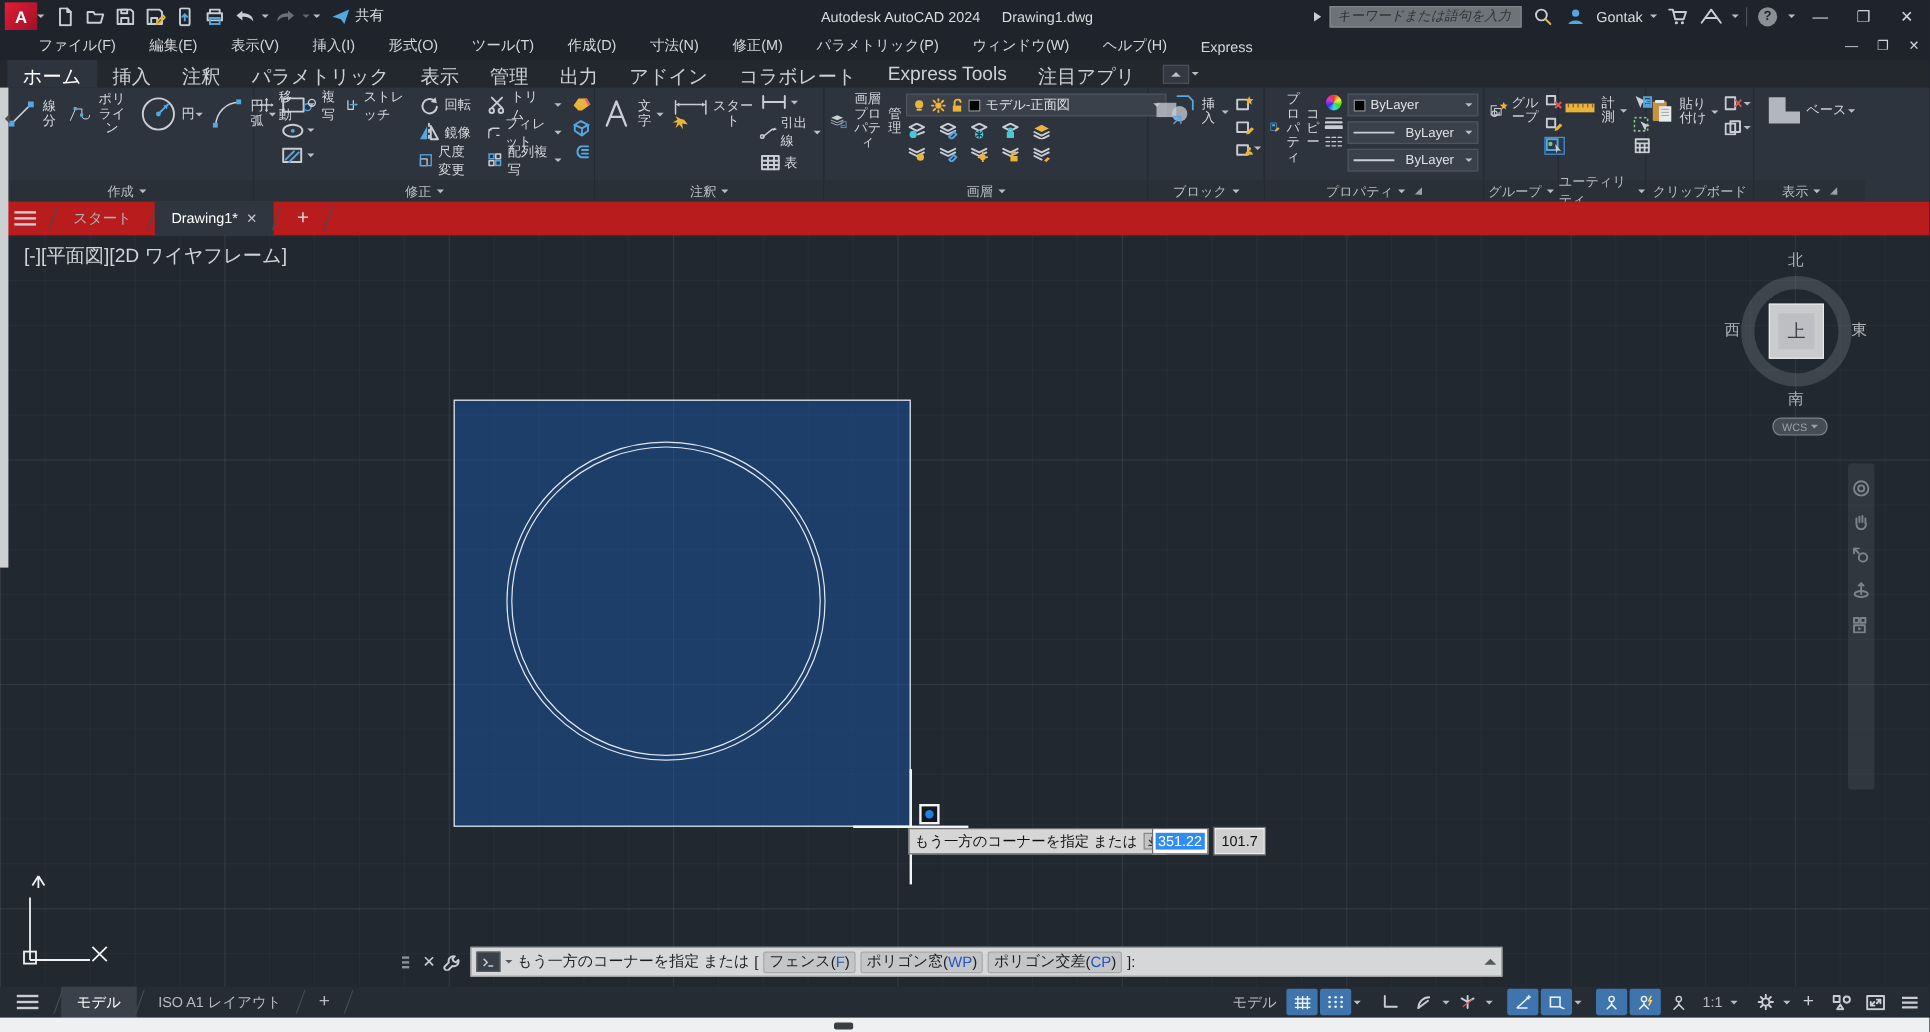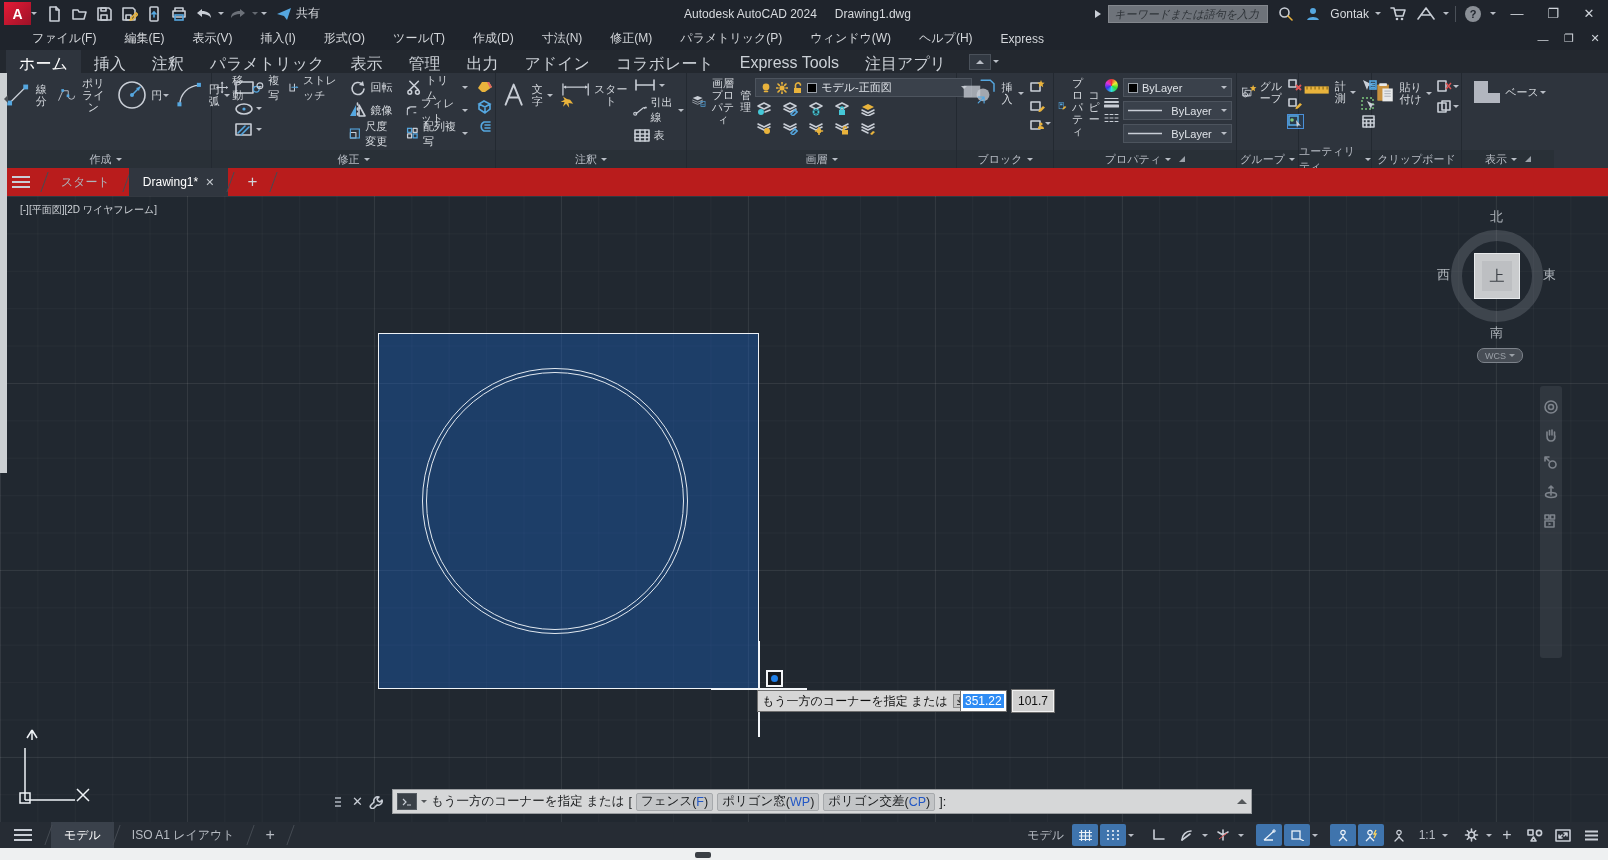--- a/index.html
+++ b/index.html
@@ -71,21 +71,21 @@
   .hamb::after{content:"";position:absolute;left:0;right:0;top:3px;border-top:2px solid #c9ced6;}
 
   
   .canvas{position:relative;flex:1;background-color:#212830;
     background-image:
       linear-gradient(rgba(255,255,255,.055) 1px, transparent 1px),
       linear-gradient(90deg, rgba(255,255,255,.055) 1px, transparent 1px),
       linear-gradient(rgba(255,255,255,.028) 1px, transparent 1px),
       linear-gradient(90deg, rgba(255,255,255,.028) 1px, transparent 1px);
     background-size:187px 187px,187px 187px,37.4px 37.4px,37.4px 37.4px;}
-  .vp-label{position:absolute;left:20px;top:7px;color:#d0d4d9;font-size:10px;}
+  .vp-label{position:absolute;left:20px;top:7px;color:#d0d4d9;font-size:16px;}
   .viewcube{position:absolute;left:1443px;top:10px;width:112px;height:150px;color:#aeb4ba;font-size:13px;}
   .vc-ring{position:absolute;left:8px;top:24px;width:92px;height:92px;border-radius:50%;
     border:11px solid rgba(170,175,182,.22);}
   .vc-face{position:absolute;left:31px;top:47px;width:46px;height:46px;background:#c9cbcd;
     border:1px solid #e8eaec;display:flex;align-items:center;justify-content:center;color:#3a3f45;font-size:15px;}
   .vc-face .inner{width:30px;height:30px;background:#bdbfc2;display:flex;align-items:center;justify-content:center;}
   .vc-n{position:absolute;left:47px;top:2px;}
   .vc-s{position:absolute;left:47px;top:118px;}
   .vc-w{position:absolute;left:-6px;top:60px;}
   .vc-e{position:absolute;left:100px;top:60px;}

